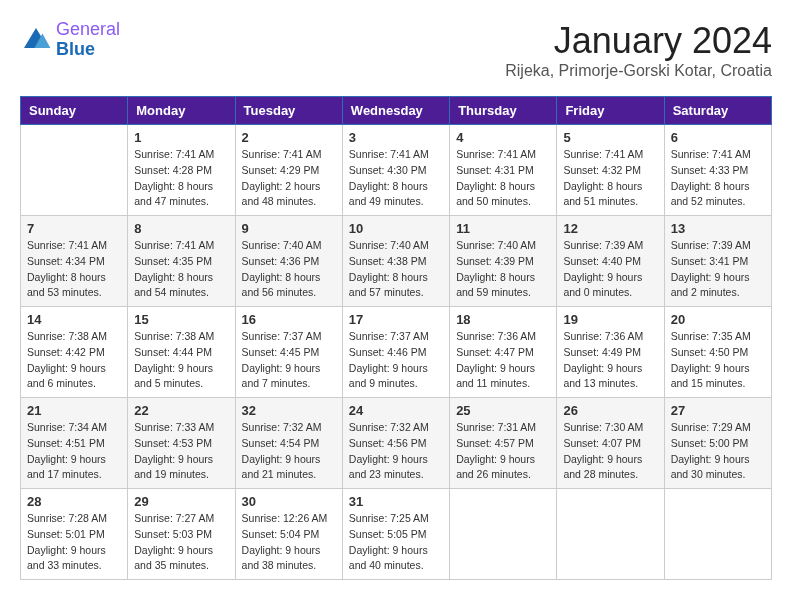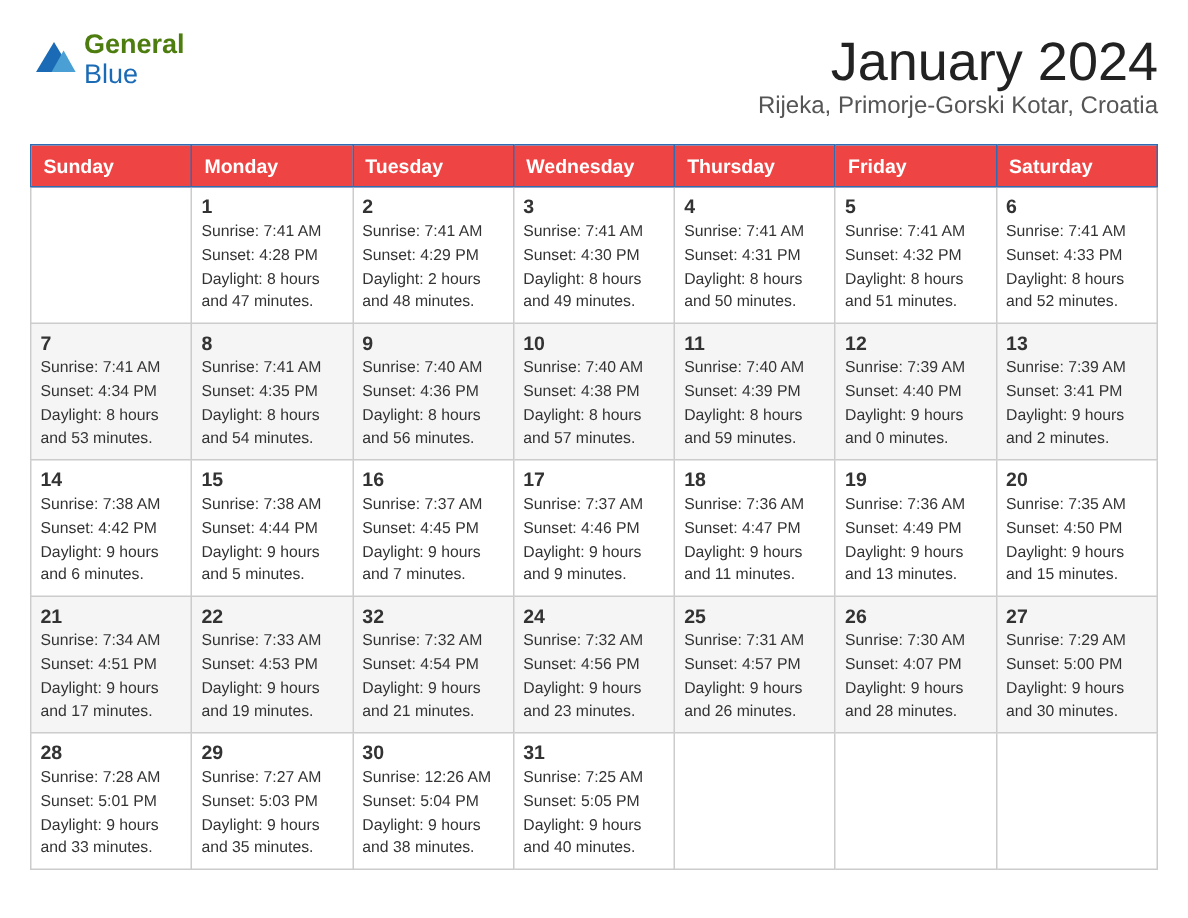--- a/index.html
+++ b/index.html
@@ -21,26 +21,26 @@
       align-items: center;
       gap: 4px;
     }
     .logo-text {
       display: flex;
       flex-direction: column;
       line-height: 1.1;
     }
     .logo-general {
       font-size: 18px;
-      font-weight: bold;
-      color: #4d7c0f;
+      font-weight: normal;
+      color: #8b5cf6;
     }
     .logo-blue {
       font-size: 18px;
-      font-weight: normal;
+      font-weight: bold;
       color: #1a6ab5;
     }
     .logo-icon {
       width: 32px;
       height: 32px;
     }
     .title-block {
       text-align: right;
     }
     .month-title {
@@ -50,21 +50,21 @@
     }
     .location-title {
       font-size: 16px;
       color: #555;
     }
     .calendar-table {
       width: 100%;
       border-collapse: collapse;
     }
     .calendar-table th {
-      background: #ef4444;
+      background: #4c1d95;
       color: #fff;
       font-size: 13px;
       padding: 6px 8px;
       text-align: left;
       border: 1px solid #2e6db4;
     }
     .calendar-table td {
       border: 1px solid #ccc;
       vertical-align: top;
       padding: 5px 6px;

